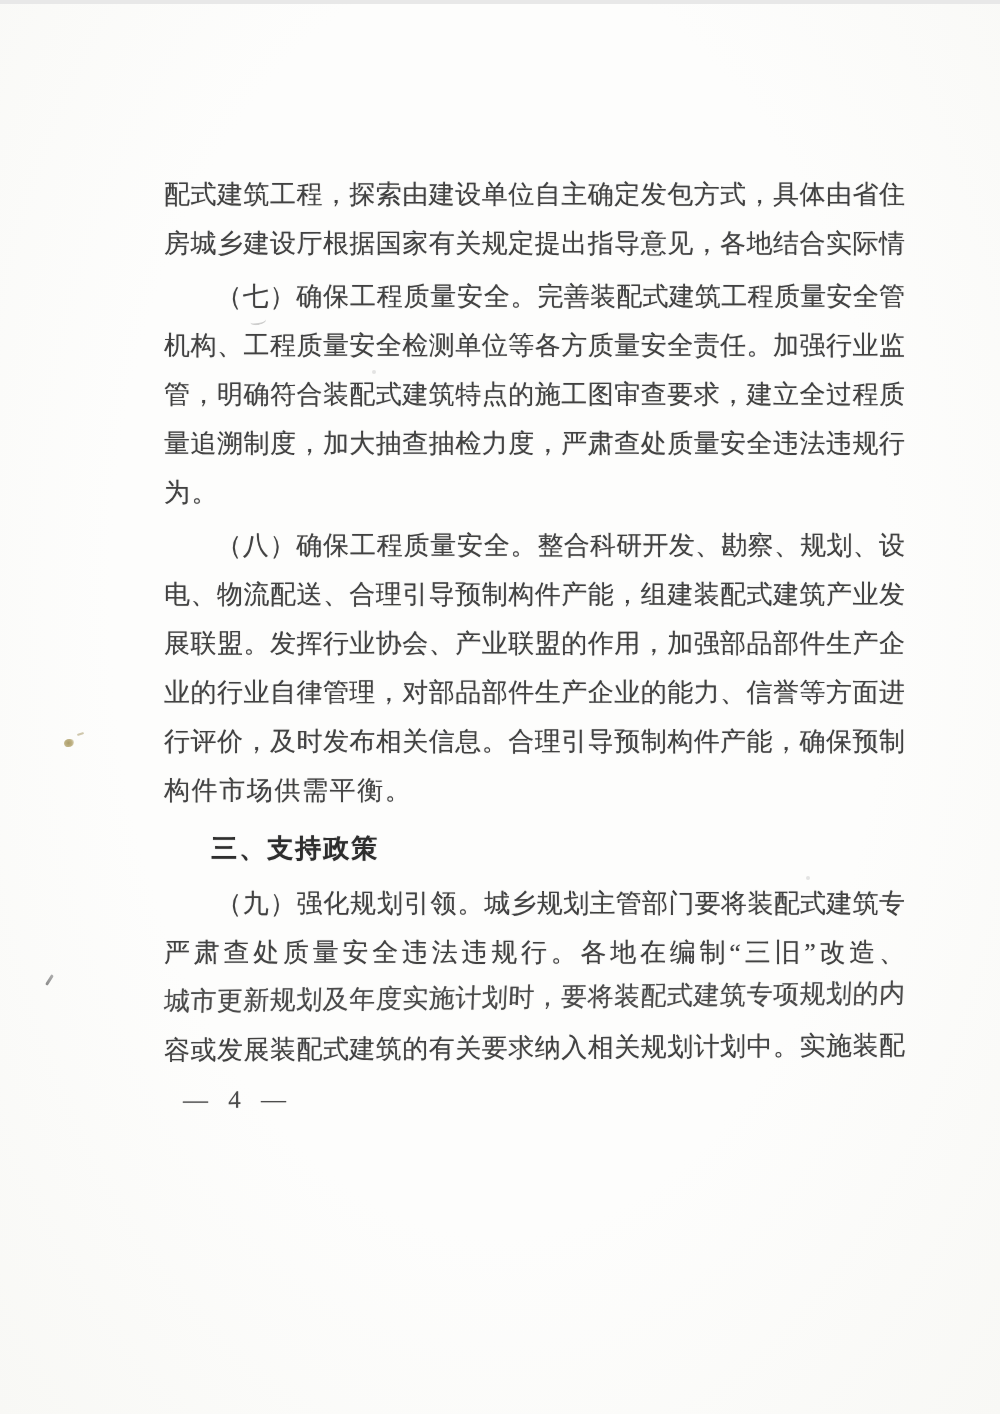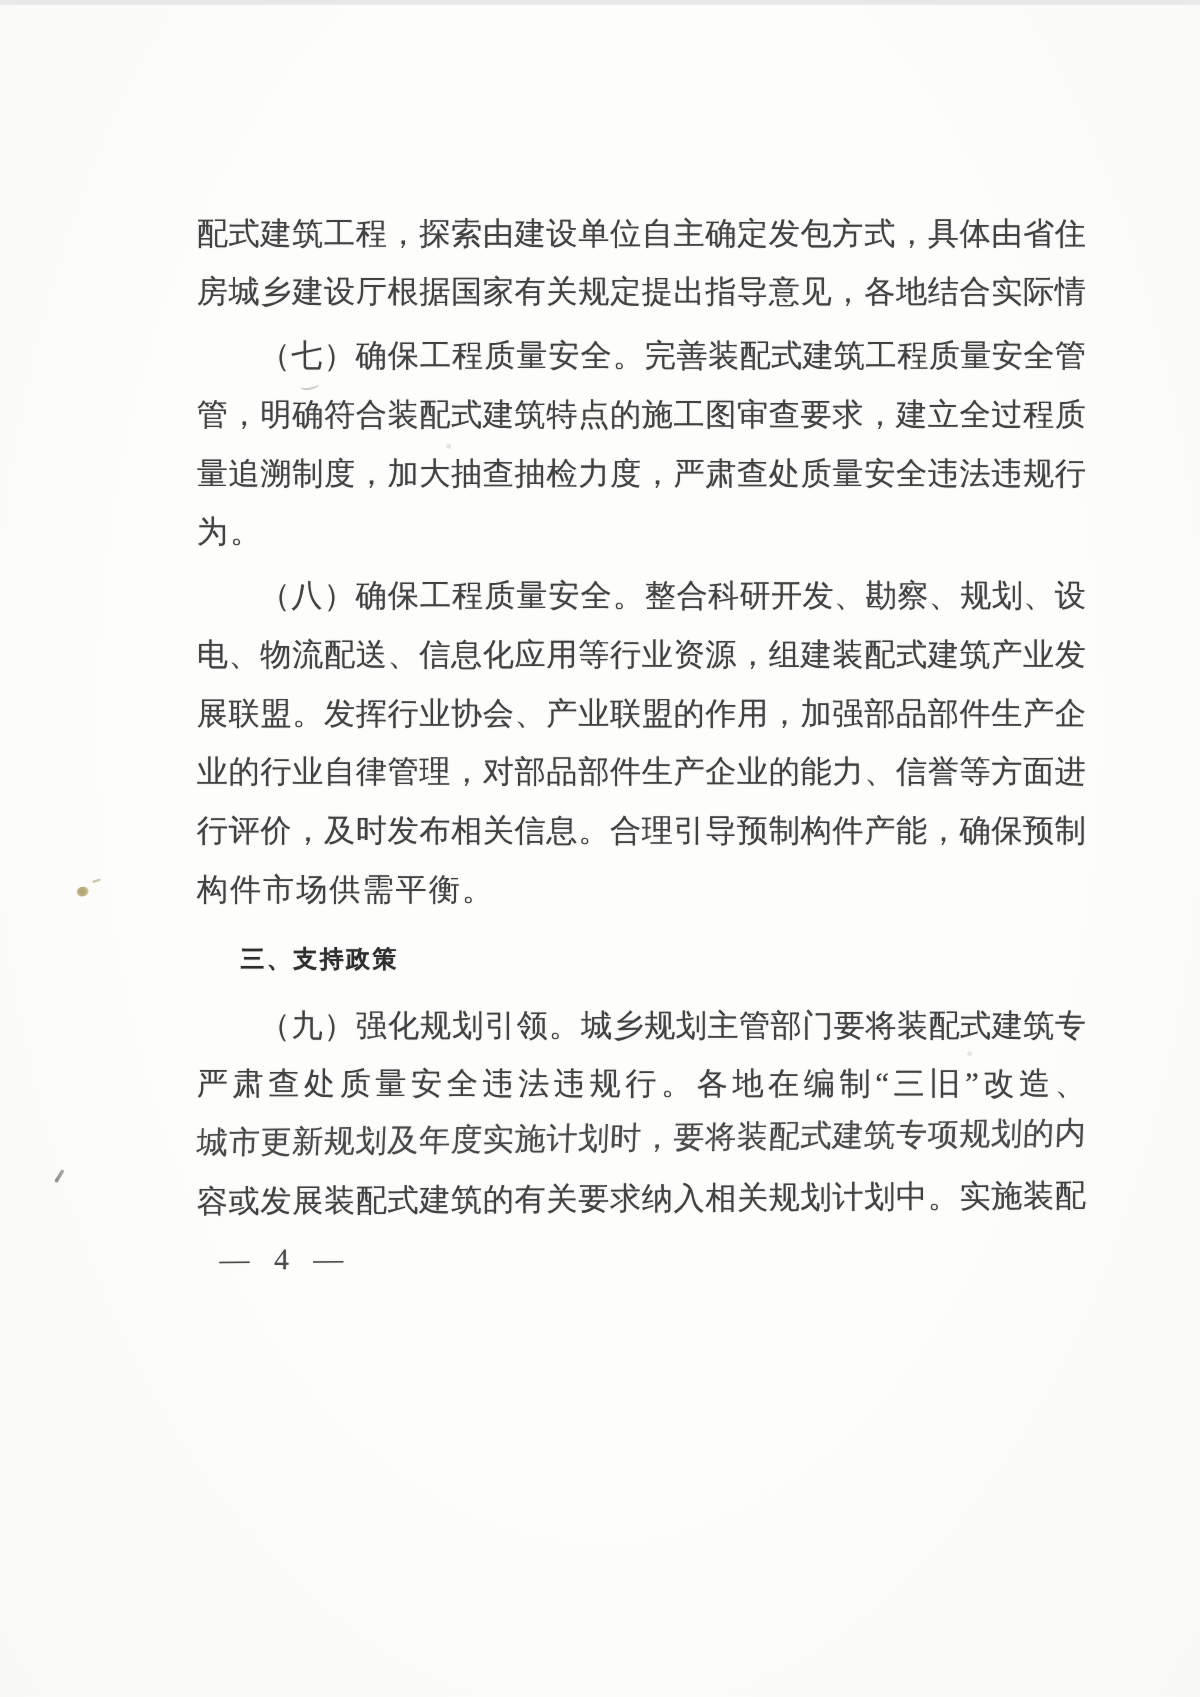--- a/index.html
+++ b/index.html
@@ -36,21 +36,21 @@
     text-align-last: left;
     letter-spacing: 1.6px;
   }
   .line.indent {
     text-indent: 2em;
     margin-top: 4px;
   }
   .line.heading {
     font-family: "DejaVu Sans", "Liberation Sans", sans-serif;
     font-weight: 700;
-    font-size: 20px;
+    font-size: 26px;
     color: #2e2e2e;
     text-align-last: left;
     text-indent: 1.82em;
     letter-spacing: 2px;
     margin-top: 7px;
     height: 53px;
     line-height: 53px;
     text-shadow: 0 0 1px rgba(46,46,46,.5);
   }
   .kai {
@@ -125,26 +125,27 @@
   <div class="smudge"></div>
   <div class="dot-faint" style="left:372px; top:366px;"></div>
   <div class="dot-faint" style="left:806px; top:872px;"></div>
 
   <div class="textblock">
 
     <div class="line"><span>配式建筑工程，探索由建设单位自主确定发包方式，具体由省住</span></div>
     <div class="line"><span>房城乡建设厅根据国家有关规定提出指导意见，各地结合实际情</span></div>
 
     <div class="line indent"><span class="kai">（七）确保工程质量安全。</span><span>完善装配式建筑工程质量安全管</span></div>
+    <div class="line"><span>机构、工程质量安全检测单位等各方质量安全责任。加强行业监</span></div>
     <div class="line"><span>管，明确符合装配式建筑特点的施工图审查要求，建立全过程质</span></div>
     <div class="line"><span>量追溯制度，加大抽查抽检力度，严肃查处质量安全违法违规行</span></div>
     <div class="line endline"><span>为。</span></div>
 
     <div class="line indent"><span class="kai">（八）确保工程质量安全。</span><span>整合科研开发、勘察、规划、设</span></div>
-    <div class="line"><span>电、物流配送、信息化应用等行业资源，组建装配式建筑产业发</span></div>
+    <div class="line"><span>电、物流配送、合理引导预制构件产能，组建装配式建筑产业发</span></div>
     <div class="line"><span>展联盟。发挥行业协会、产业联盟的作用，加强部品部件生产企</span></div>
     <div class="line"><span>业的行业自律管理，对部品部件生产企业的能力、信誉等方面进</span></div>
     <div class="line"><span>行评价，及时发布相关信息。合理引导预制构件产能，确保预制</span></div>
     <div class="line endline"><span>构件市场供需平衡。</span></div>
 
     <div class="line heading"><span>三、支持政策</span></div>
 
     <div class="line indent"><span class="kai">（九）强化规划引领。</span><span>城乡规划主管部门要将装配式建筑专</span></div>
     <div class="line"><span>严肃查处质量安全违法违规行。各地在编制“三旧”改造、</span></div>
     <div class="line warp1"><span>城市更新规划及年度实施计划时，要将装配式建筑专项规划的内</span></div>

